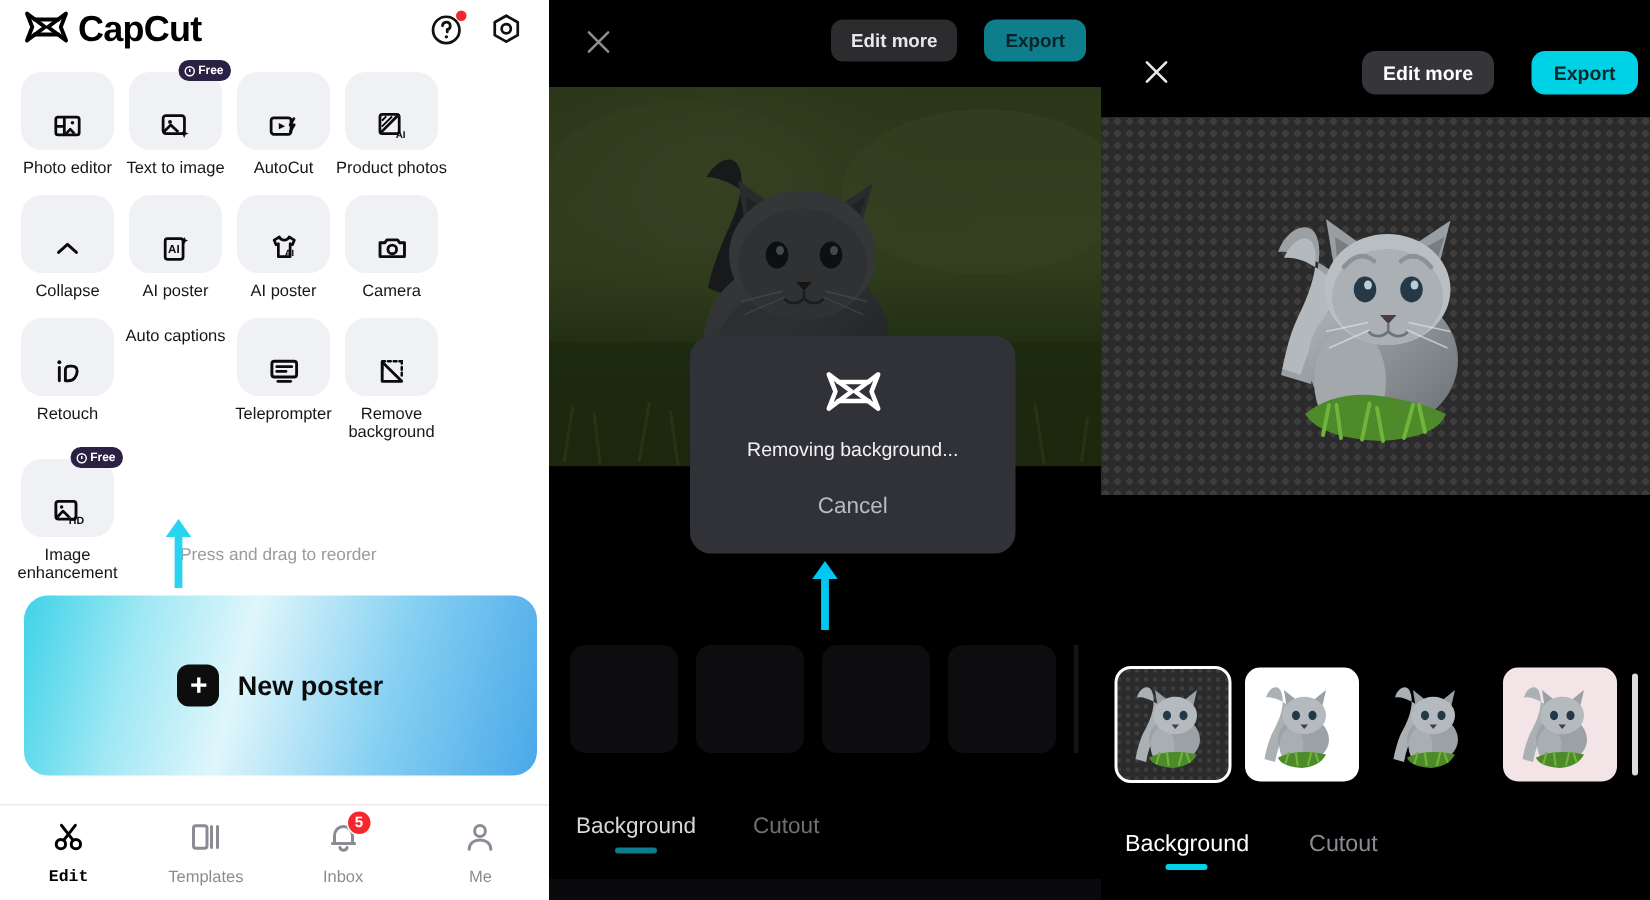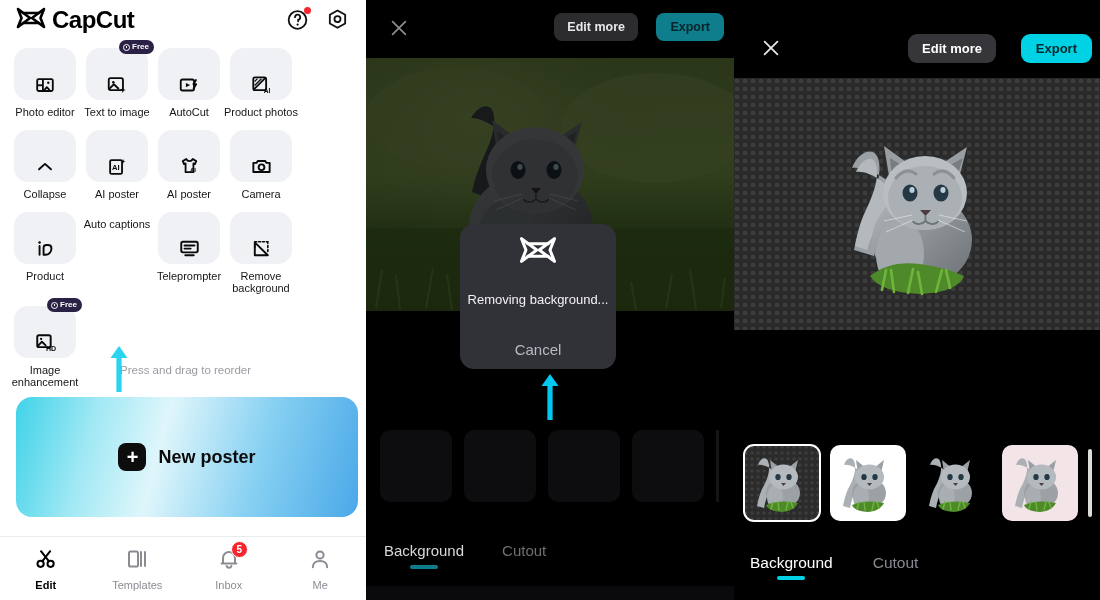--- a/index.html
+++ b/index.html
@@ -96,21 +96,21 @@
 
   .bottom-nav {
     position: absolute; left: 0; bottom: 0; width: 366px; height: 64px;
     border-top: 1px solid #e9e9ee; background: #fff;
     display: flex; align-items: center;
   }
   .nav-item {
     flex: 1; display: flex; flex-direction: column; align-items: center; gap: 4px;
     position: relative; color: #8b8b94;
   }
-  .nav-item.active { color: #000; }
+  .nav-item.active { color: #000; font-family: Liberation Mono, monospace; }
   .nav-label { font-size: 11px; }
   .nav-item.active .nav-label { font-weight: bold; color: #000; }
   .nav-badge {
     position: absolute; top: -6px; left: 50%; margin-left: 2px;
     background: #f5262e; color: #fff; border-radius: 9px;
     min-width: 17px; height: 17px; font-size: 10px; font-weight: bold;
     display: flex; align-items: center; justify-content: center;
     padding: 0 4px; border: 1.5px solid #fff;
   }
 
@@ -138,24 +138,24 @@
   }
   .mid-photo {
     position: absolute; left: 0; top: 58px; width: 368px; height: 253px;
     overflow: hidden;
   }
   .mid-dim {
     position: absolute; left: 0; top: 0; width: 368px; height: 600px;
     background: rgba(0,0,0,0.52); z-index: 3;
   }
   .dialog {
-    position: absolute; left: 460px; top: 224px; width: 156px; height: 145px;
+    position: absolute; left: 460px; top: 224px; width: 217px; height: 145px;
     background: #313138; border-radius: 14px;
     display: flex; flex-direction: column; align-items: center;
-    justify-content: center; gap: 16px; z-index: 20;
+    justify-content: center; gap: 4px; z-index: 20;
   }
   .dialog-logo { color: #fff; margin-bottom: 8px; }
   .dialog-text { color: #f2f2f4; font-size: 13px; }
   .dialog-cancel { color: #b9b9c0; font-size: 15px; margin-top: 18px; }
   .arrow-mid-anno {
     position: absolute; left: 541px; top: 374px; width: 18px; height: 46px; z-index: 21;
   }
 
   .mid-thumbs {
     position: absolute; left: 0; top: 430px; width: 368px; height: 72px;
@@ -389,21 +389,21 @@
       <div class="tool">
         <div class="tool-tile">
           <span>
             <svg width="23" height="23" viewBox="0 0 24 24" fill="none">
               <path d="M5.8 9.4v9.2" stroke="#0a0a0a" stroke-width="2" stroke-linecap="round"></path>
               <circle cx="5.8" cy="5.7" r="1.35" fill="#0a0a0a"></circle>
               <path d="M10 18.6V11c0-1.6 1.3-2.6 3.2-2.6h1.4c2.3 0 3.6 1.5 3.6 3.6 0 3.6-2.6 6.6-6 6.6z" stroke="#0a0a0a" stroke-width="2" stroke-linejoin="round" fill="none"></path>
             </svg>
           </span>
         </div>
-        <div class="tool-label">Product</div>
+        <div class="tool-label">Retouch</div>
       </div>
 
       <div class="tool">
         <div class="tool-label">Auto captions</div>
       </div>
 
       <div class="tool">
         <div class="tool-tile">
           <span>
             <svg width="23" height="23" viewBox="0 0 24 24" fill="none">

